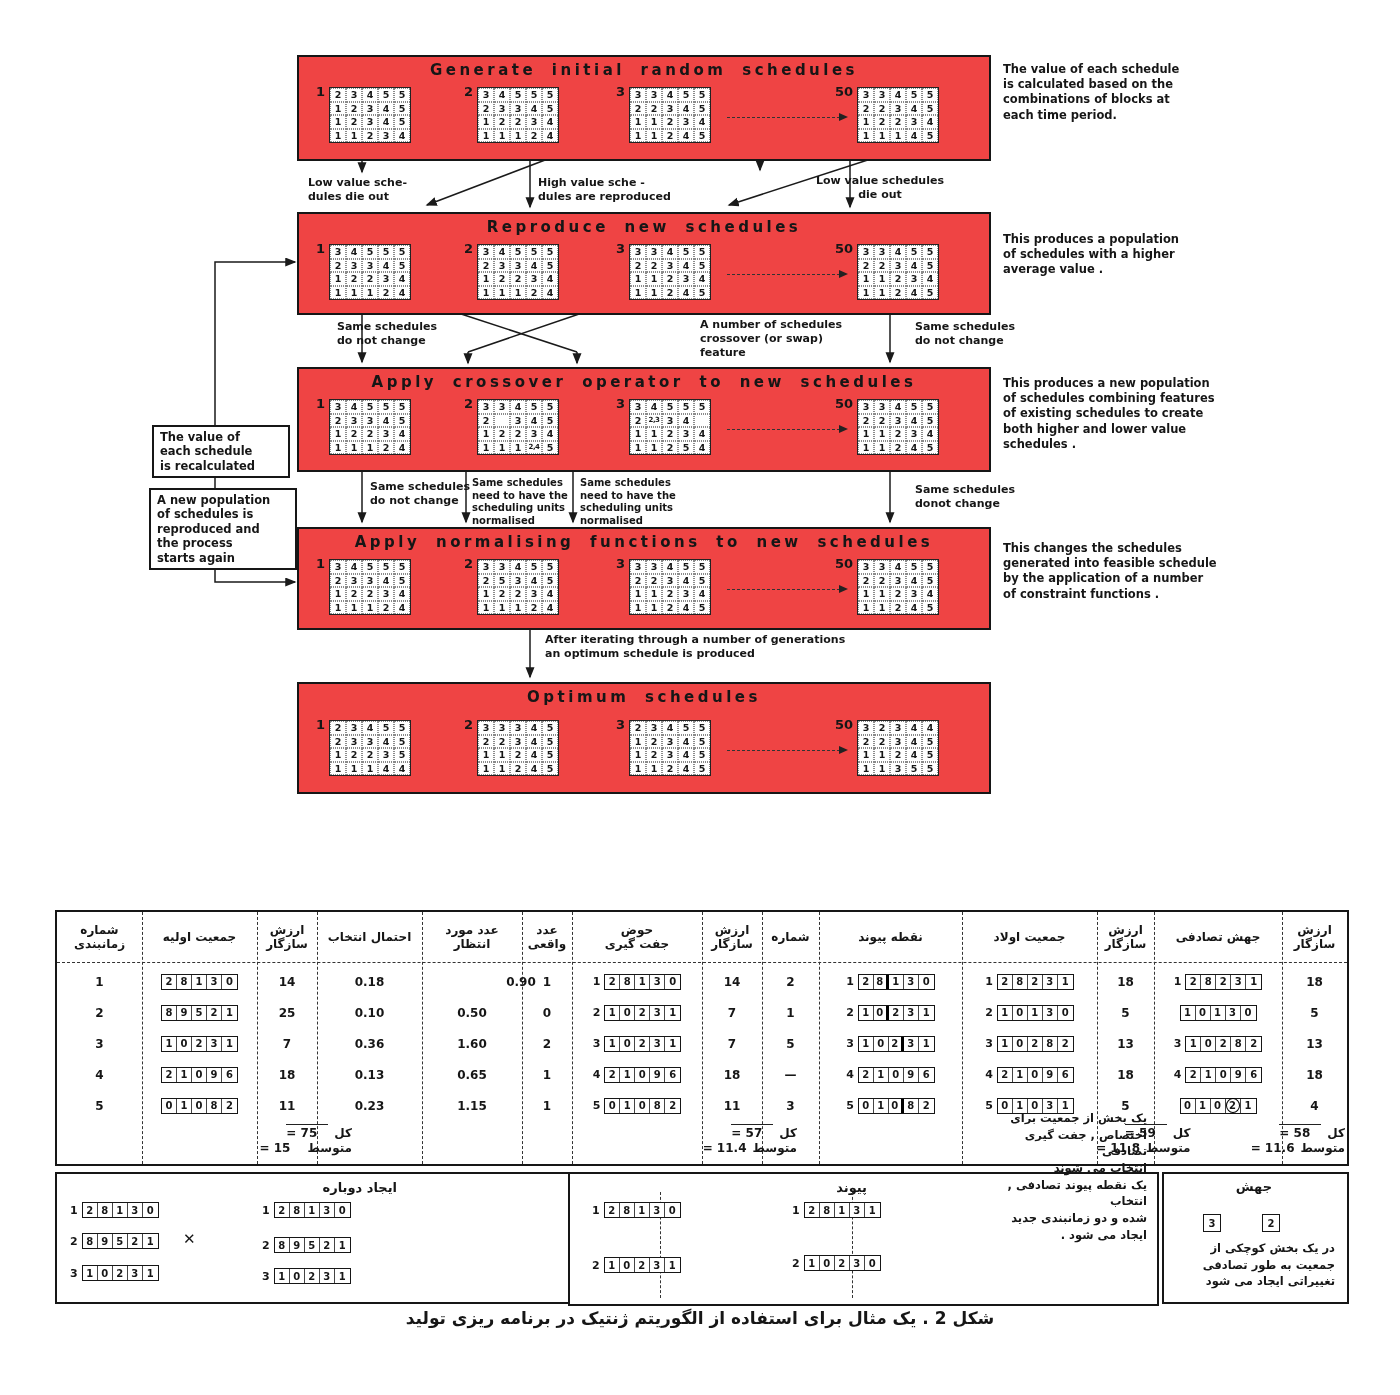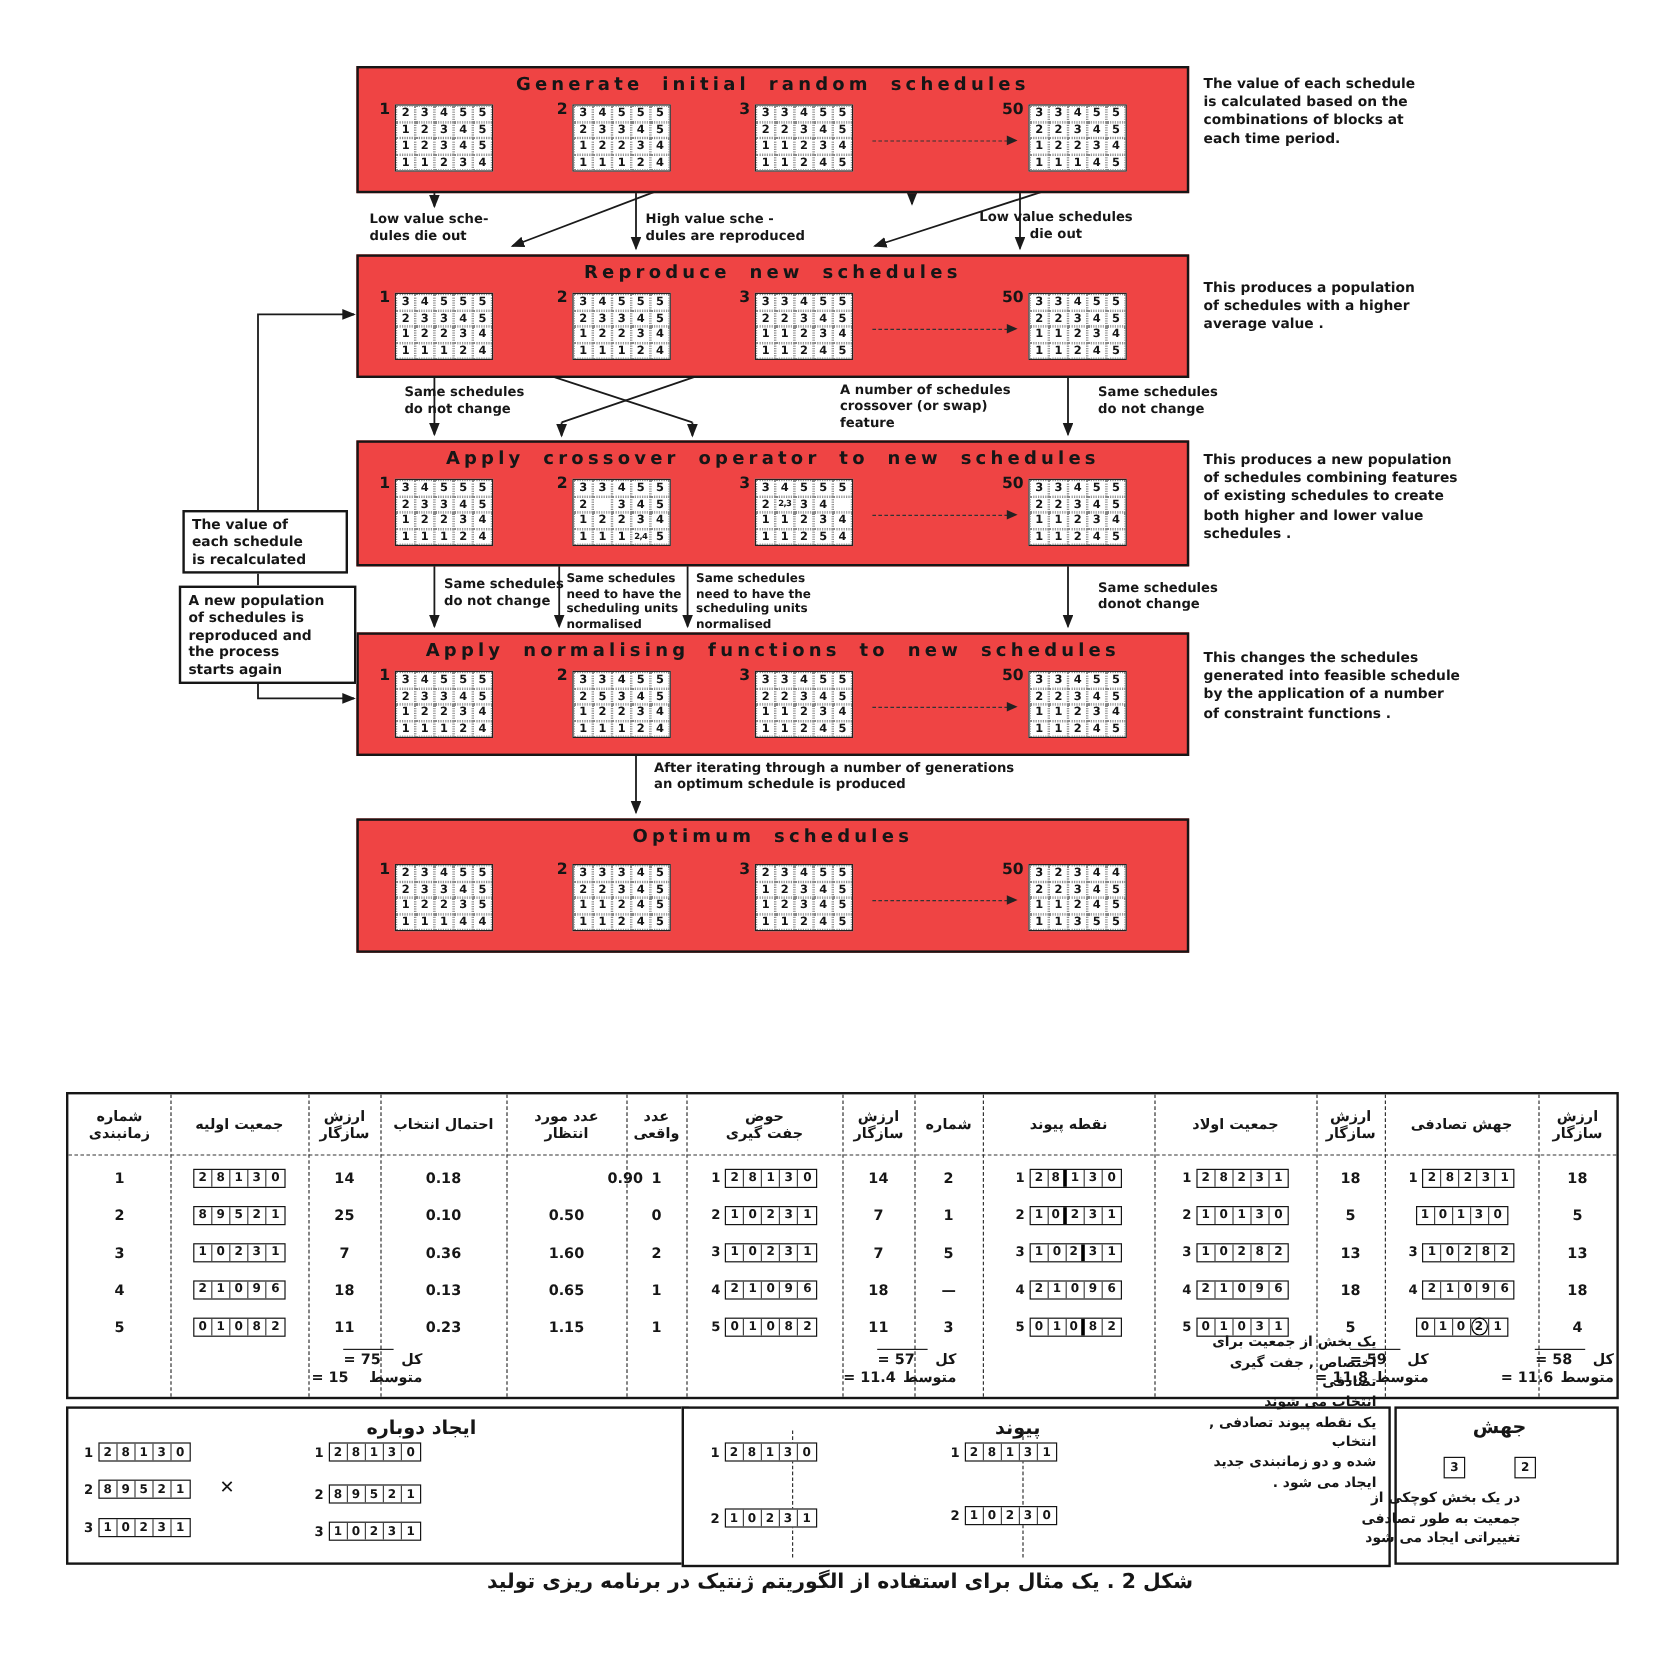--- a/index.html
+++ b/index.html
@@ -39,21 +39,21 @@
   .chrom .gcell:last-child{border-right:none;}
   .chrom .gcell.barR{border-right:3px solid #000;}
   .chrom .gcell .circ{display:flex;align-items:center;justify-content:center;width:13px;height:13px;
                 border:1.5px solid #000;border-radius:50%;}
   .tot-group{position:absolute;direction:rtl;font-size:12px;font-weight:700;width:110px;}
   .tot-row{display:flex;gap:6px;align-items:flex-end;justify-content:flex-start;}
   .tot-val{border-top:1.6px solid #222;padding-top:1px;min-width:42px;text-align:left;direction:ltr;}
   .tot-val.noline{border-top:none;}
   
   .bbox{position:absolute;border:2px solid #161616;background:#fff;}
-  .bbox-title{position:absolute;direction:rtl;font-size:16px;font-weight:700;}
+  .bbox-title{position:absolute;direction:rtl;font-size:13px;font-weight:700;}
   .fa-text{position:absolute;direction:rtl;text-align:right;font-size:12px;font-weight:600;line-height:1.45;white-space:pre-line;}
   .minicell{position:absolute;width:16px;height:16px;border:1.5px solid #161616;display:flex;align-items:center;
             justify-content:center;font-size:10px;font-weight:700;background:#fff;}
   .bdash{position:absolute;border-left:1.6px dashed #333;}
   .xmark{position:absolute;font-size:15px;font-weight:700;}
   .caption{position:absolute;left:0;top:1308px;width:1400px;text-align:center;direction:rtl;
            font-size:17px;font-weight:600;}
 </style>
 </head>
 <body>
@@ -1116,21 +1116,21 @@
 انتخاب می شوند
 یک نقطه پیوند تصادفی , انتخاب
 شده و دو زمانبندی جدید
 ایجاد می شود .</div>
 
   <div class="bbox" style="left:1162px;top:1172px;width:183px;height:128px;">
     <div class="bbox-title" style="right:75px;top:5px;">جهش</div>
   </div>
   <div class="minicell" style="left:1203px;top:1214px;">3</div>
   <div class="minicell" style="left:1262px;top:1214px;">2</div>
-  <div class="fa-text" style="left:1104px;top:1240px;width:163px;font-size:11.5px;">در یک بخش کوچکی از
+  <div class="fa-text" style="left:1172px;top:1240px;width:163px;font-size:11.5px;">در یک بخش کوچکی از
 جمعیت به طور تصادفی
 تغییراتی ایجاد می شود</div>
 
   <div class="caption">شکل 2 . یک مثال برای استفاده از الگوریتم ژنتیک در برنامه ریزی تولید</div>
 <span class="chrom-wrap" style="position: absolute; left: 70px; top: 1202px;">
       <span class="chrom-label">1</span>
       <span class="chrom">
         <span class="gcell">2</span>
         <span class="gcell">8</span>
         <span class="gcell">1</span>

